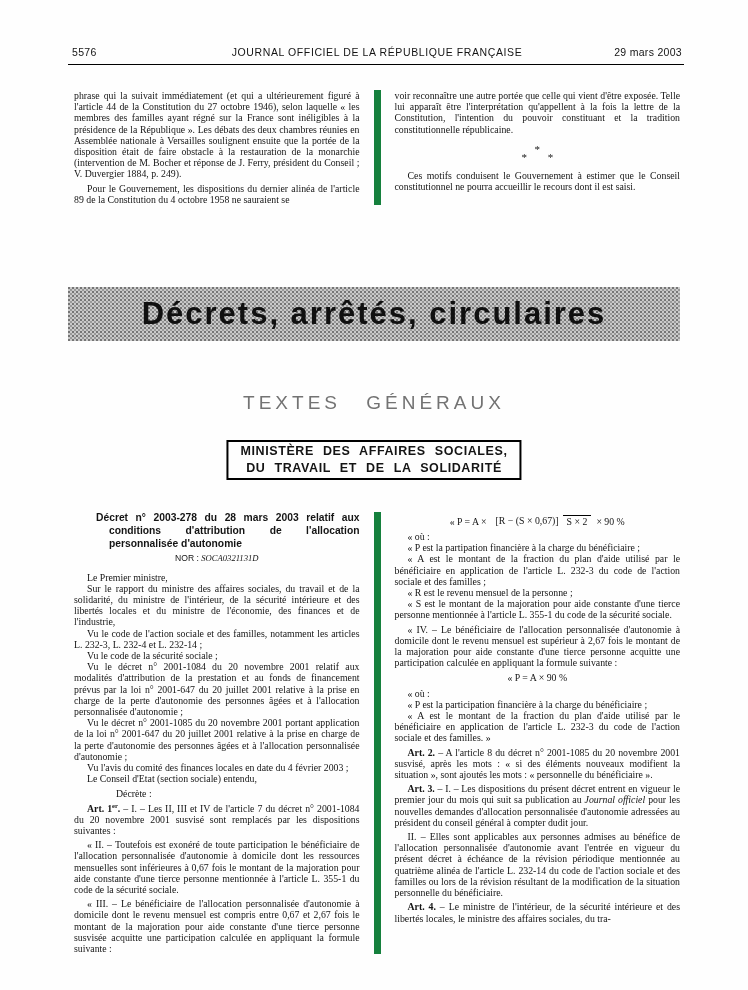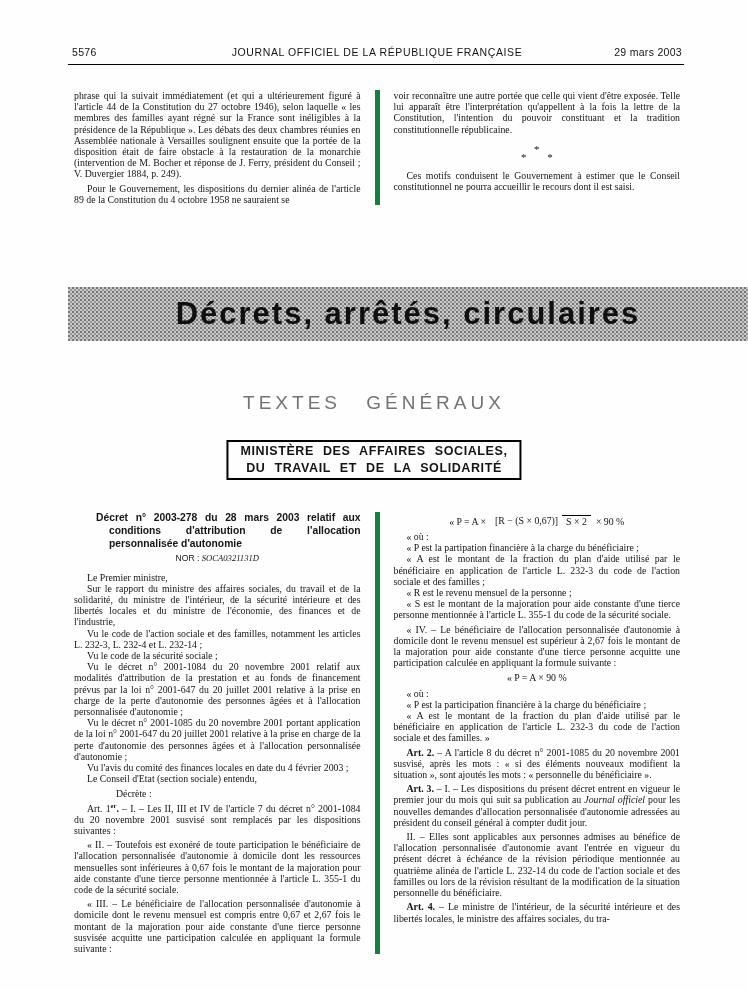--- a/index.html
+++ b/index.html
@@ -12,35 +12,35 @@
   .header .pnum{width:90px;}
   .header .jtitle{flex:1;text-align:center;letter-spacing:.6px;}
   .header .jdate{width:90px;text-align:right;}
   .header-rule{position:absolute;top:64px;left:68px;right:64px;border-top:1.6px solid #000;}
 
   
   .cols{position:absolute;left:74px;width:606px;display:flex;}
   .top-cols{top:90px;}
   .decree-cols{top:512px;}
   .col{width:288px;font-size:9.8px;line-height:11.2px;text-align:justify;}
-  .col-l{padding-right:14px;border-right:5px solid #15803d;}
+  .col-l{padding-right:14px;border-right:7px solid #15803d;}
   .col-r{padding-left:14px;}
 
   .para{margin:0;text-indent:13px;}
   .noindent{text-indent:0;}
   .sp{margin-top:3px;}
   .decrete{text-indent:42px;margin-top:4px;margin-bottom:2px;}
   sup{font-size:6.5px;line-height:0;}
 
   
   .asterism{text-align:center;margin:10px 0 9px 0;font-size:11px;line-height:8px;text-indent:0;}
   .asterism .row2{letter-spacing:9px;padding-left:9px;}
 
   
-  .banner{position:absolute;top:287px;left:68px;width:680px;height:54px;
+  .banner{position:absolute;top:287px;left:68px;width:612px;height:54px;
           background-color:#c9c9c9;
           background-image:radial-gradient(circle at 1px 1px,#757575 .9px,transparent 1.15px),
                            radial-gradient(circle at 3px 3px,#989898 .9px,transparent 1.15px);
           background-size:4px 4px;
           display:flex;align-items:center;justify-content:center;}
   .banner-text{font-family:"Liberation Sans",sans-serif;font-weight:bold;font-size:31px;
                letter-spacing:2px;color:#101010;}
 
   
   .textes{position:absolute;top:392px;left:0;width:748px;text-align:center;
@@ -118,21 +118,21 @@
       <div>
           <p class="para"><span>Le Premier ministre,</span></p>
           <p class="para"><span>Sur le rapport du ministre des affaires sociales, du travail et de la solidarité, du ministre de l'intérieur, de la sécurité intérieure et des libertés locales et du ministre de l'économie, des finances et de l'industrie,</span></p>
           <p class="para"><span>Vu le code de l'action sociale et des familles, notamment les articles L. 232-3, L. 232-4 et L. 232-14 ;</span></p>
           <p class="para"><span>Vu le code de la sécurité sociale ;</span></p>
           <p class="para"><span>Vu le décret n° 2001-1084 du 20 novembre 2001 relatif aux modalités d'attribution de la prestation et au fonds de financement prévus par la loi n° 2001-647 du 20 juillet 2001 relative à la prise en charge de la perte d'autonomie des personnes âgées et à l'allocation personnalisée d'autonomie ;</span></p>
           <p class="para"><span>Vu le décret n° 2001-1085 du 20 novembre 2001 portant application de la loi n° 2001-647 du 20 juillet 2001 relative à la prise en charge de la perte d'autonomie des personnes âgées et à l'allocation personnalisée d'autonomie ;</span></p>
           <p class="para"><span>Vu l'avis du comité des finances locales en date du 4 février 2003 ;</span></p>
           <p class="para"><span>Le Conseil d'Etat (section sociale) entendu,</span></p>
           <p class="para decrete"><span>Décrète :</span></p>
-          <p class="para sp"><span style="font-weight: normal;">Art. 1</span><sup style="font-weight: bold;">er</sup><span style="font-weight: bold;">.</span><span> – I. – Les II, III et IV de l'article 7 du décret n° 2001-1084 du 20 novembre 2001 susvisé sont remplacés par les dispositions suivantes :</span></p>
+          <p class="para sp"><span style="font-weight: bold;">Art. 1</span><sup style="font-weight: bold;">er</sup><span style="font-weight: bold;">.</span><span> – I. – Les II, III et IV de l'article 7 du décret n° 2001-1084 du 20 novembre 2001 susvisé sont remplacés par les dispositions suivantes :</span></p>
           <p class="para sp"><span>« II. – Toutefois est exonéré de toute participation le bénéficiaire de l'allocation personnalisée d'autonomie à domicile dont les ressources mensuelles sont inférieures à 0,67 fois le montant de la majoration pour aide constante d'une tierce personne mentionnée à l'article L. 355-1 du code de la sécurité sociale.</span></p>
           <p class="para sp"><span>« III. – Le bénéficiaire de l'allocation personnalisée d'autonomie à domicile dont le revenu mensuel est compris entre 0,67 et 2,67 fois le montant de la majoration pour aide constante d'une tierce personne susvisée acquitte une participation calculée en appliquant la formule suivante :</span></p>
         </div>
     </div>
     <div class="col col-r">
       <div class="formula">
         <span>« P = A ×</span>
         <span class="frac">
           <span class="num">[R − (S × 0,67)]</span>
           <span class="den">S × 2</span>

